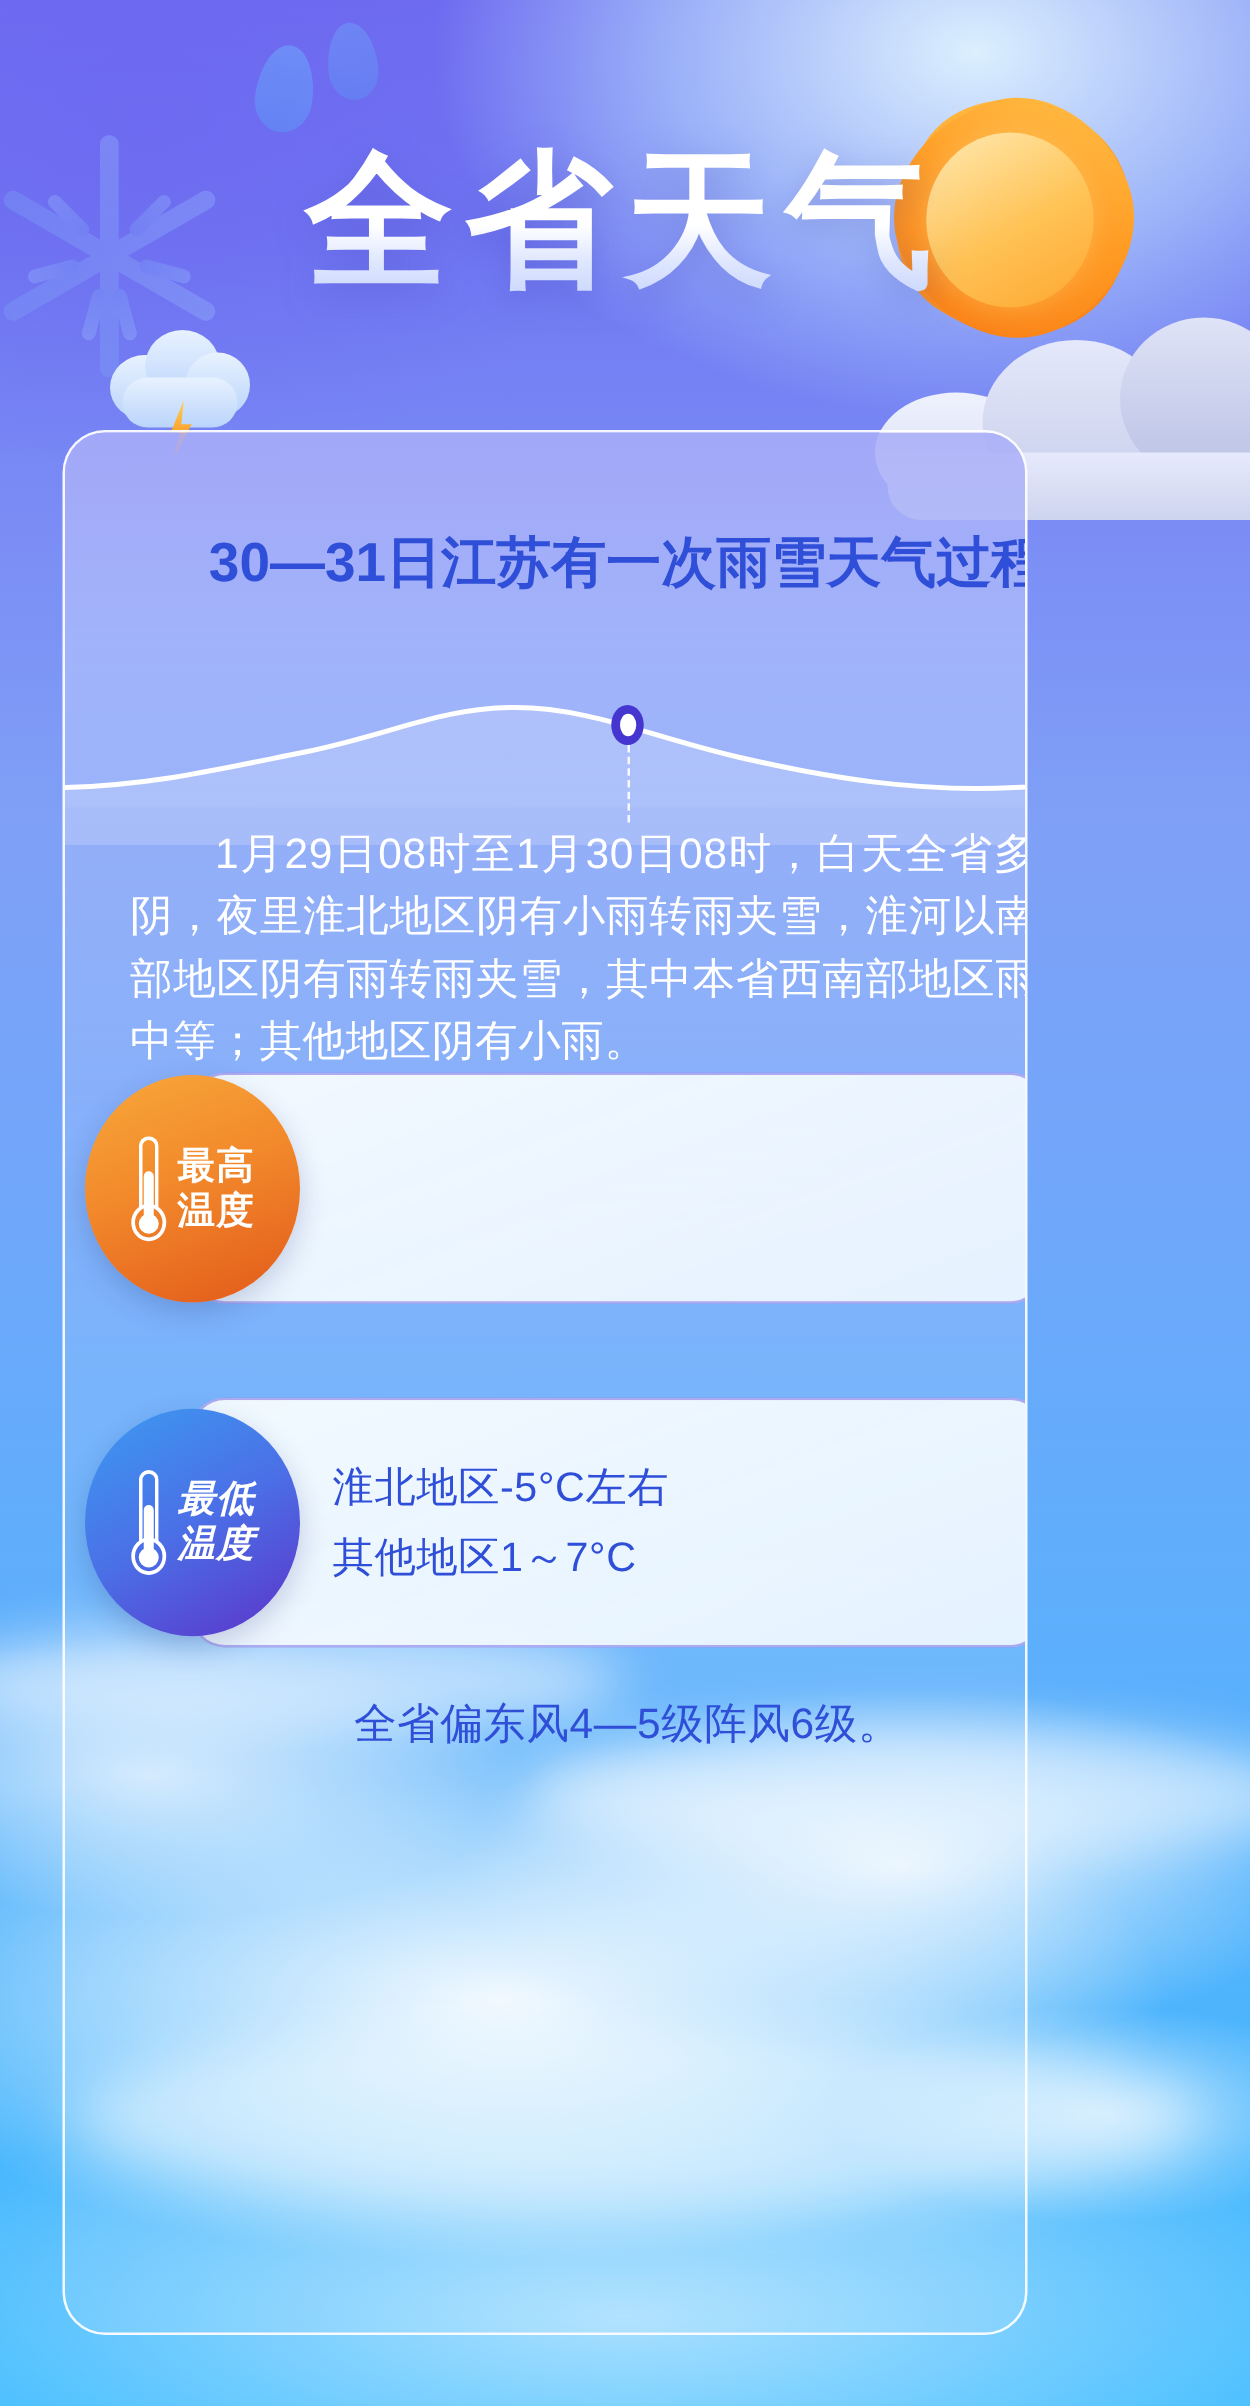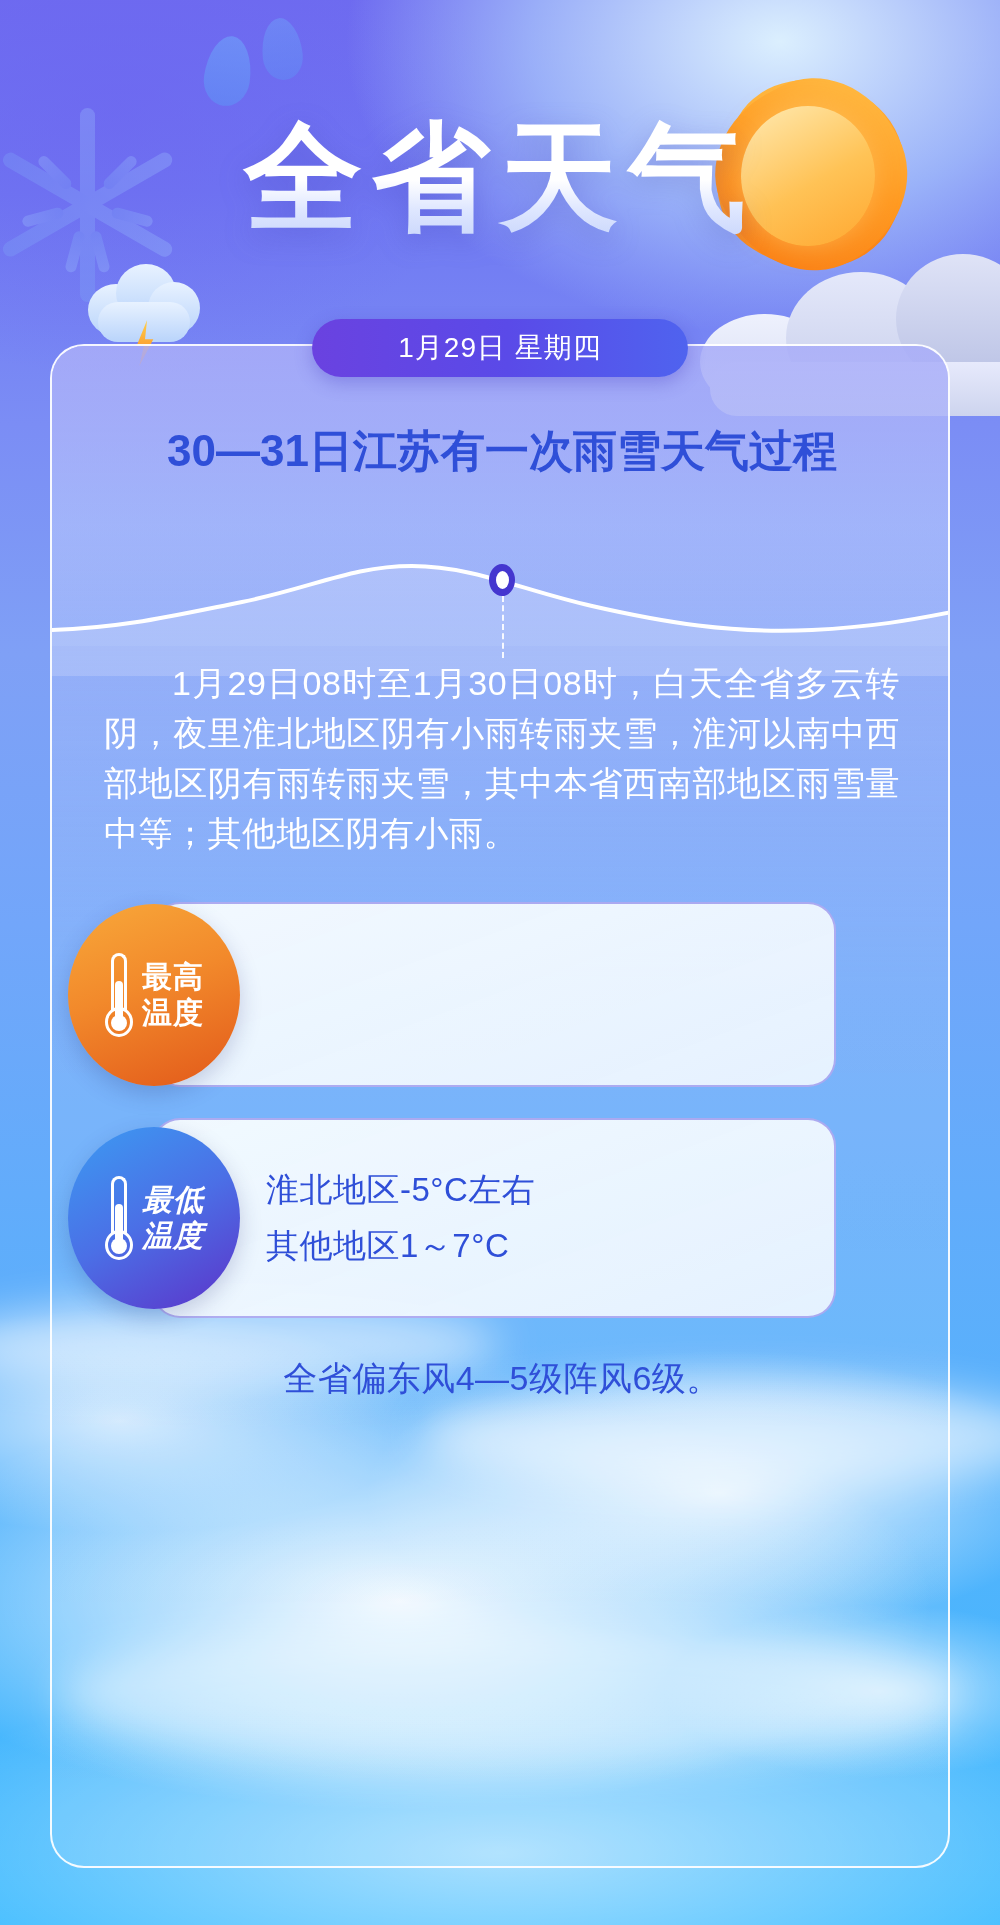--- a/index.html
+++ b/index.html
@@ -139,21 +139,21 @@
     display: flex; align-items: center; justify-content: center;
     border-radius: 30px;
     background: linear-gradient(90deg,#6a42e0 0%, #5a4ae8 52%, #4f63ef 100%);
     color: #ffffff; font-size: 28px; letter-spacing: 1px;
     box-shadow: 0 6px 18px rgba(64,50,190,.30);
     z-index: 6;
   }
 
   
   .main-card {
-    position: absolute; left: 50px; top: 344px; width: 900px; height: 1524px;
+    position: absolute; left: 50px; top: 344px; width: 772px; height: 1524px;
     border: 2px solid rgba(255,255,255,.92);
     border-radius: 34px;
     background: linear-gradient(180deg,
       rgba(183,187,250,.55) 0%,
       rgba(176,193,252,.48) 12%,
       rgba(255,255,255,.12) 42%,
       rgba(255,255,255,.10) 100%);
     overflow: hidden;
     z-index: 4;
   }
@@ -194,21 +194,21 @@
   }
 
   
   .temp-card {
     position: absolute; left: 100px; width: 684px; height: 185px;
     border-radius: 28px;
     background: linear-gradient(160deg, rgba(245,251,255,.97), rgba(236,245,255,.94));
     border: 2px solid rgba(120,110,230,.55);
     z-index: 5;
   }
-  .temp-card.high { top: 556px; }
+  .temp-card.high { top: 512px; }
   .temp-card.low  { top: 772px; height: 200px; }
 
   .temp-badge {
     position: absolute; left: -86px; top: 50%; transform: translateY(-50%);
     width: 172px; height: 182px; border-radius: 50%;
     display: flex; align-items: center; justify-content: center; gap: 6px;
     box-shadow: 0 8px 22px rgba(40,50,120,.22);
     z-index: 6;
   }
   .temp-badge.high { background: linear-gradient(160deg,#f8a83a 0%, #f2892b 45%, #e2591a 100%); }
@@ -362,15 +362,14 @@
       </div>
       <div class="temp-lines">
         <div>淮北地区-5°C左右</div>
         <div>其他地区1～7°C</div>
       </div>
     </div>
 
     <div class="wind-text">全省偏东风4—5级阵风6级。</div>
   </div>
 
-  <div class="date-badge">1月29日 星期四</div>
 
 </div>
 
 </body></html>

